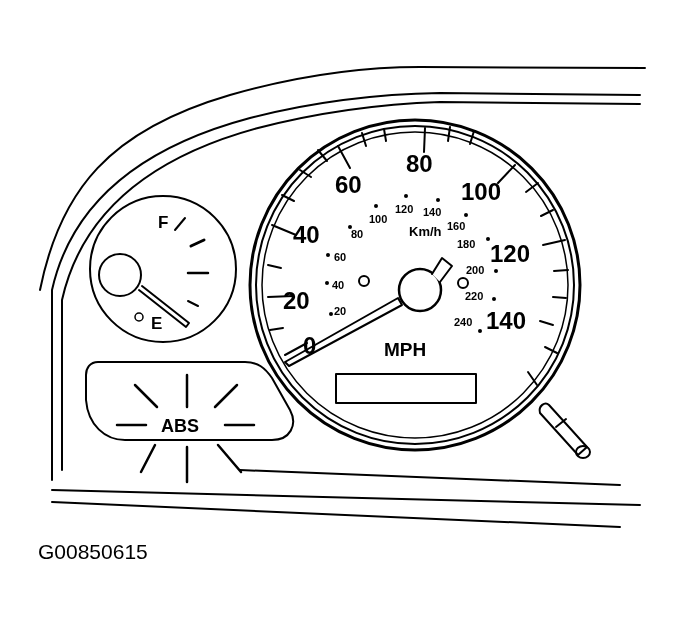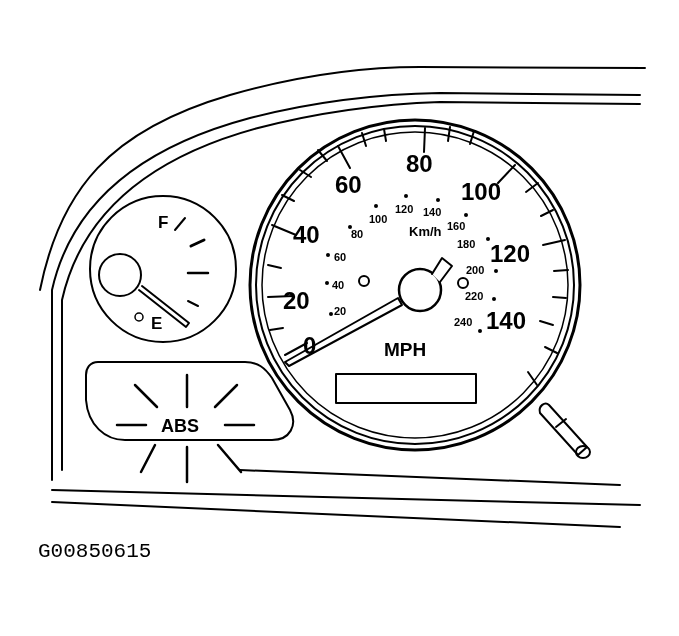--- a/index.html
+++ b/index.html
@@ -1,19 +1,19 @@
 <!DOCTYPE html>
 <html><head>
 <meta charset="utf-8">
 <style>
   html, body { margin:0; padding:0; background:#ffffff; }
   body { width:679px; height:636px; position:relative; overflow:hidden; font-family:"Liberation Sans", sans-serif; }
   #stage { position:absolute; left:0; top:0; width:679px; height:636px; }
   svg text { font-family:"Liberation Sans", sans-serif; fill:#000; }
-  .caption { position:absolute; left:38px; top:540px; font-size:21px; color:#000; font-family:Liberation Mono, monospace; letter-spacing:0px; }
+  .caption { position:absolute; left:38px; top:540px; font-size:21px; color:#000; font-family:Liberation Sans, sans-serif; letter-spacing:0px; }
 </style>
 </head>
 <body>
 
 <div id="stage">
 <svg width="679" height="636" viewBox="0 0 679 636" xmlns="http://www.w3.org/2000/svg">
   <g fill="none" stroke="#000" stroke-linecap="round" stroke-linejoin="round">
 
     <g>
       <path d="M40 290 C 60 190, 110 130, 230 95 C 300 75, 360 67, 420 67 L 645 68" stroke-width="2"></path>

